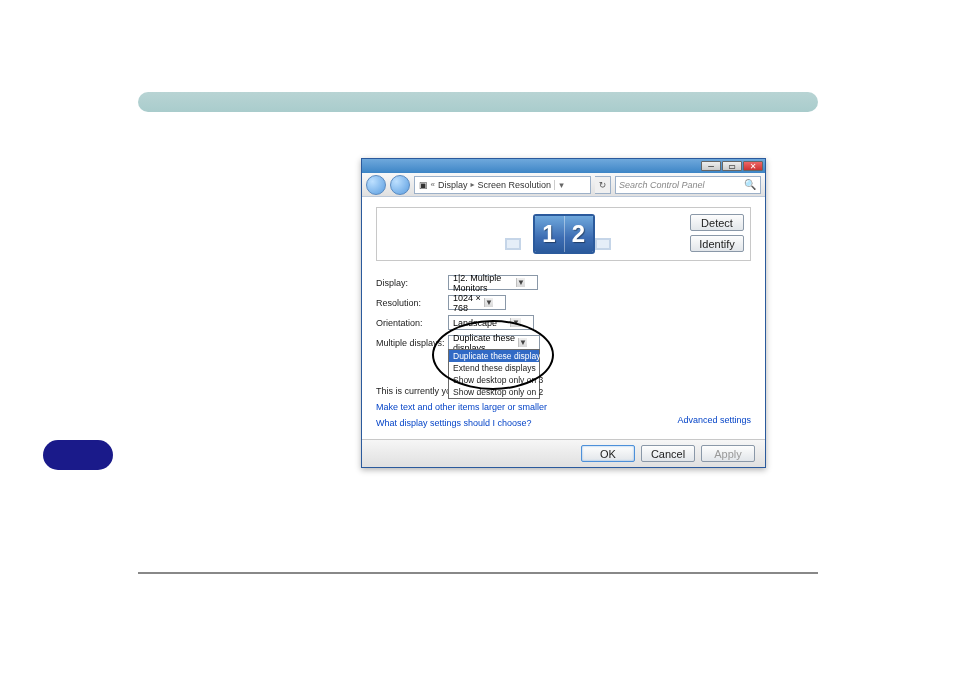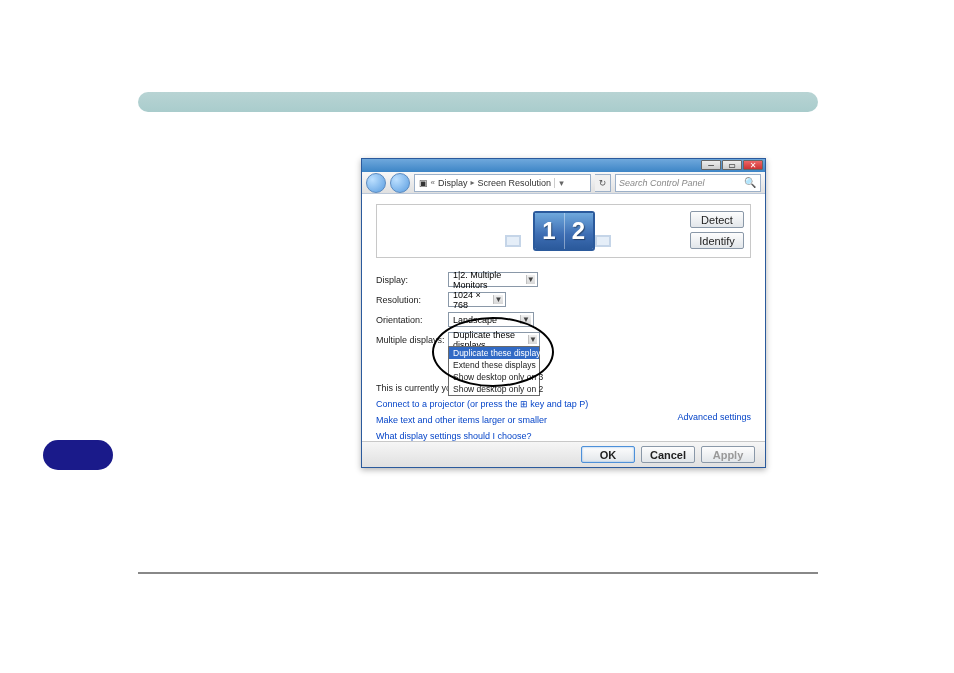--- a/index.html
+++ b/index.html
@@ -170,21 +170,21 @@
     .win-btn.default { border-color:#4d90d9; box-shadow:0 0 2px #7ab0e8 inset; }
 
     .form-rows { display:flex; flex-direction:column; gap:5px; }
     .form-row { display:flex; align-items:center; font-size:9px; }
     .form-row .label { width: 72px; color:#222; }
     .combo {
       height: 15px;
       border:1px solid #8a98a8;
       background:#fff;
       display:flex; align-items:center; justify-content:space-between;
-      padding:0 2px 0 4px;
+      padding:0 12px 0 4px;
       font-size:9px;
     }
     .combo .arrow {
       width: 11px; text-align:center;
       border-left:1px solid #c0c0c0;
       background: linear-gradient(to bottom,#f0f0f0,#d8d8d8);
       font-size:8px; color:#444;
     }
     .combo-display { width: 90px; }
     .combo-res { width: 58px; }
@@ -218,21 +218,21 @@
 
     .status-line { font-size:9px; color:#222; margin-top: 36px; }
     .adv-link { position:absolute; right:14px; top: 218px; font-size:9px; color:#0645c8; }
     .link-line { font-size:9px; color:#0645c8; margin-top: 6px; }
 
     .footer-bar {
       height: 28px;
       background: linear-gradient(to bottom,#f6f6f6,#e0e0e0);
       border-top: 1px solid #c8c8c8;
       display:flex; align-items:center; justify-content:flex-end;
-      gap: 6px; padding: 0 10px; font-weight: bold;
+      gap: 6px; padding: 0 10px;
     }
   </style>
 </head>
 <body>
 
 <div class="pill-header"></div>
 <div class="blue-pill"></div>
 <div class="bottom-rule"></div>
 
 <div class="window">
@@ -318,25 +318,20 @@
         </div>
         <div class="annot-circle"></div>
       </div>
     </div>
 
     <div class="status-line">
       <span>This is currently your main display.</span>
     </div>
     <a class="adv-link">Advanced settings</a>
 
-    <div class="link-line">
-      <span>Connect to a projector (or press the</span>
-      <span> ⊞ </span>
-      <span>key and tap P)</span>
-    </div>
     <div class="link-line">Make text and other items larger or smaller</div>
     <div class="link-line">What display settings should I choose?</div>
   </div>
 
   <div class="footer-bar">
     <div class="win-btn default">OK</div>
     <div class="win-btn">Cancel</div>
     <div class="win-btn disabled">Apply</div>
   </div>
 </div>

